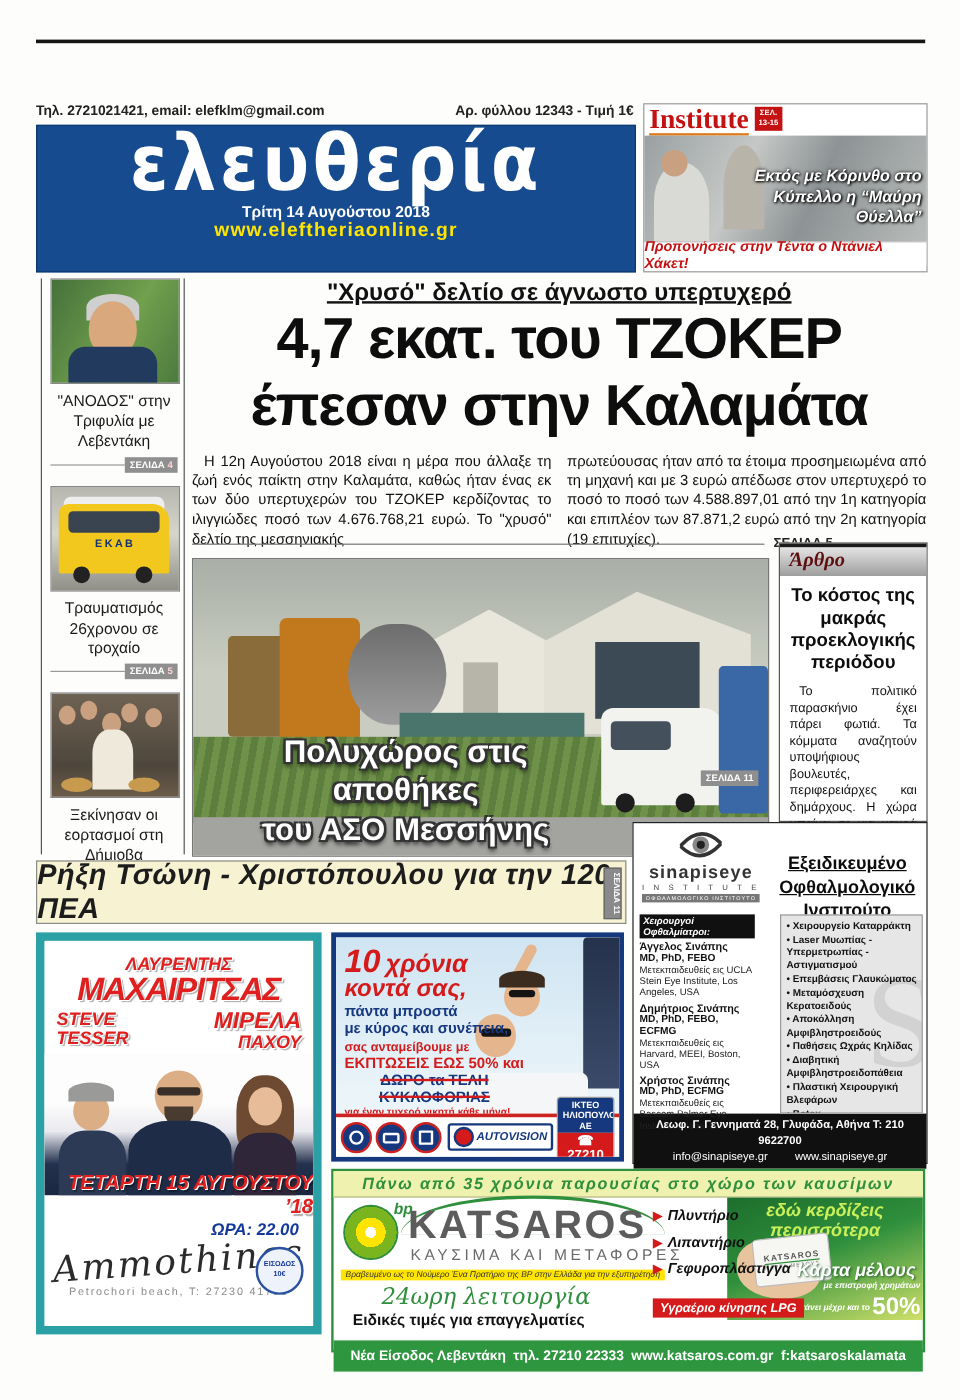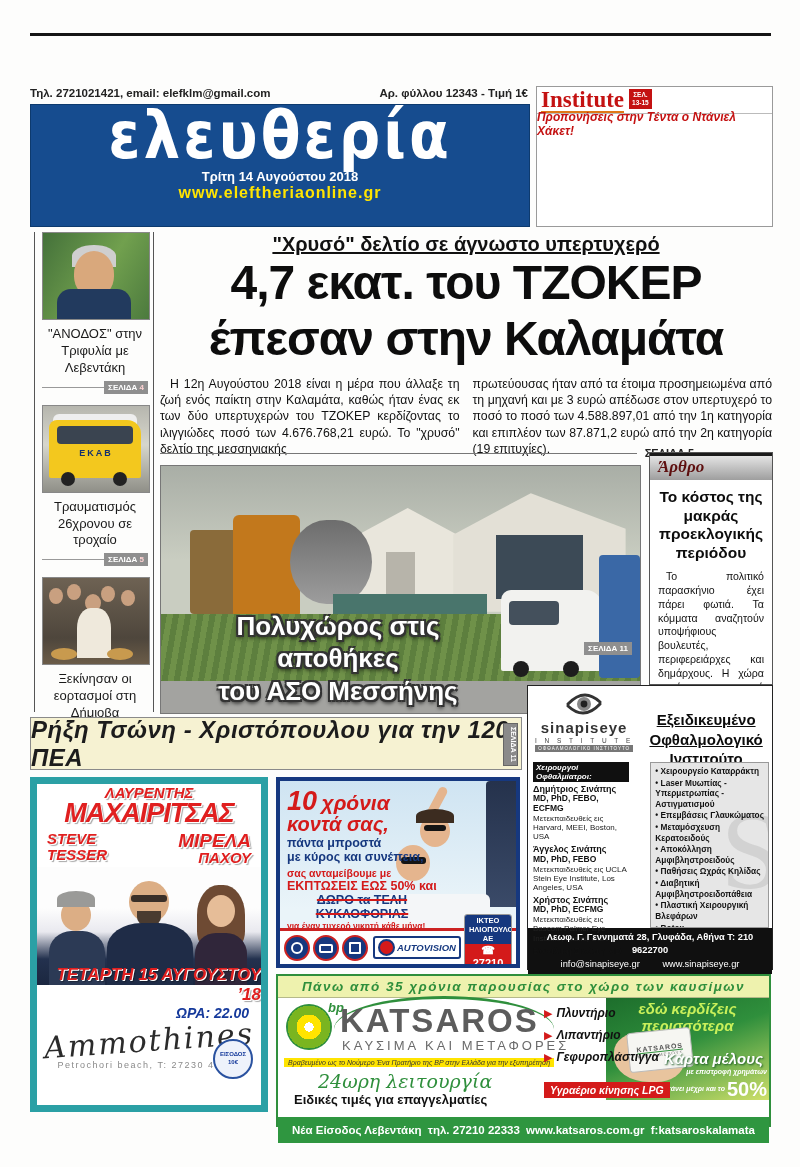--- a/index.html
+++ b/index.html
@@ -158,21 +158,21 @@
          font-family:"Liberation Serif",serif;z-index:0;}
   .ea-footer{background:#101010;color:#fff;text-align:center;font-size:9.3px;line-height:1.45;
              padding:3px 2px;font-weight:bold;}
   .ea-footer .row2 span{margin:0 10px;font-weight:normal;}
 
   
   .concert{left:30px;top:777px;width:238px;height:335px;border:7px solid #2ba0a5;background:#fff;box-sizing:border-box;}
   .co-inner{position:relative;width:100%;height:100%;overflow:hidden;}
   .co-red{color:#e01f1f;font-style:italic;font-weight:800;
           text-shadow:1px 1px 0 #fff,2px 2px 1px rgba(0,0,0,.35);}
-  .co-first{text-align:center;font-size:15px;margin-top:0;}
+  .co-first{text-align:center;font-size:15px;margin-top:11px;}
   .co-last{text-align:center;font-size:27px;letter-spacing:-1px;margin-top:-3px;}
   .co-guests{display:flex;justify-content:space-between;padding:2px 10px 0 10px;}
   .co-gl{font-size:15px;line-height:1.05;}
   .co-gr{text-align:right;line-height:1.0;}
   .co-gr .a{font-size:19px;}
   .co-gr .b{font-size:15px;}
   .co-photo{position:relative;height:118px;margin-top:2px;
             background:linear-gradient(#fdfdfd 35%,#e9e9ef 55%,#23314e 78%,#1b2740);}
   .fig{position:absolute;}
   .fig .head{position:absolute;border-radius:50%;background:#dcae85;}
@@ -274,20 +274,26 @@
   </div>
 
   <div class="abs notosport">
     <div class="ns-head">
       <span class="ns-title">Institute</span>
       <span class="ns-badge">
         <span>ΣΕΛ.</span><br>
         <span>13-15</span>
       </span>
     </div>
+    <div class="ns-photo">
+      <div class="ns-fig" style="left:8px;top:22px;width:46px;height:66px;background:#d9d9d6;"></div>
+      <div class="ns-fig" style="left:14px;top:12px;width:22px;height:22px;background:#c9a080;border-radius:50%;"></div>
+      <div class="ns-fig" style="left:66px;top:8px;width:34px;height:70px;background:#b9b4aa;"></div>
+      <div class="ns-headline">Εκτός με Κόρινθο στο Κύπελλο η “Μαύρη Θύελλα”</div>
+    </div>
     <div class="ns-footer">Προπονήσεις στην Τέντα ο Ντάνιελ Χάκετ!</div>
   </div>
 
   <div class="abs vr1"></div>
   <div class="abs vr2"></div>
 
   <div class="abs sidebar">
 
     <div class="side-item">
       <div class="side-photo s1">
@@ -411,28 +417,28 @@
         <div class="ea-brand"><b>sinapiseye</b></div>
         <div class="ea-sub">I N S T I T U T E</div>
         <div class="ea-sub2">ΟΦΘΑΛΜΟΛΟΓΙΚΟ ΙΝΣΤΙΤΟΥΤΟ</div>
       </div>
       <div class="ea-title">Εξειδικευμένο Οφθαλμολογικό Ινστιτούτο</div>
     </div>
     <div class="ea-cols">
       <div class="ea-left">
         <span class="ea-surg">Χειρουργοί Οφθαλμίατροι:</span>
         <div class="ea-doc">
+          <div class="nm">Άγγελος Σινάπης</div>
+          <div class="cr">MD, PhD, FEBO</div>
+          <div class="nt">Μετεκπαιδευθείς εις UCLA Stein Eye Institute, Los Angeles, USA</div>
+        </div>
+        <div class="ea-doc">
           <div class="nm">Δημήτριος Σινάπης</div>
           <div class="cr">MD, PhD, FEBO, ECFMG</div>
           <div class="nt">Μετεκπαιδευθείς εις Harvard, MEEI, Boston, USA</div>
-        </div>
-        <div class="ea-doc">
-          <div class="nm">Άγγελος Σινάπης</div>
-          <div class="cr">MD, PhD, FEBO</div>
-          <div class="nt">Μετεκπαιδευθείς εις UCLA Stein Eye Institute, Los Angeles, USA</div>
         </div>
         <div class="ea-doc">
           <div class="nm">Χρήστος Σινάπης</div>
           <div class="cr">MD, PhD, ECFMG</div>
           <div class="nt">Μετεκπαιδευθείς εις Bascom Palmer Eye Institute, Miami, USA</div>
         </div>
         <div class="ea-doc">
           <div class="nm">Βασιλική Σινάπη MD</div>
         </div>
       </div>

